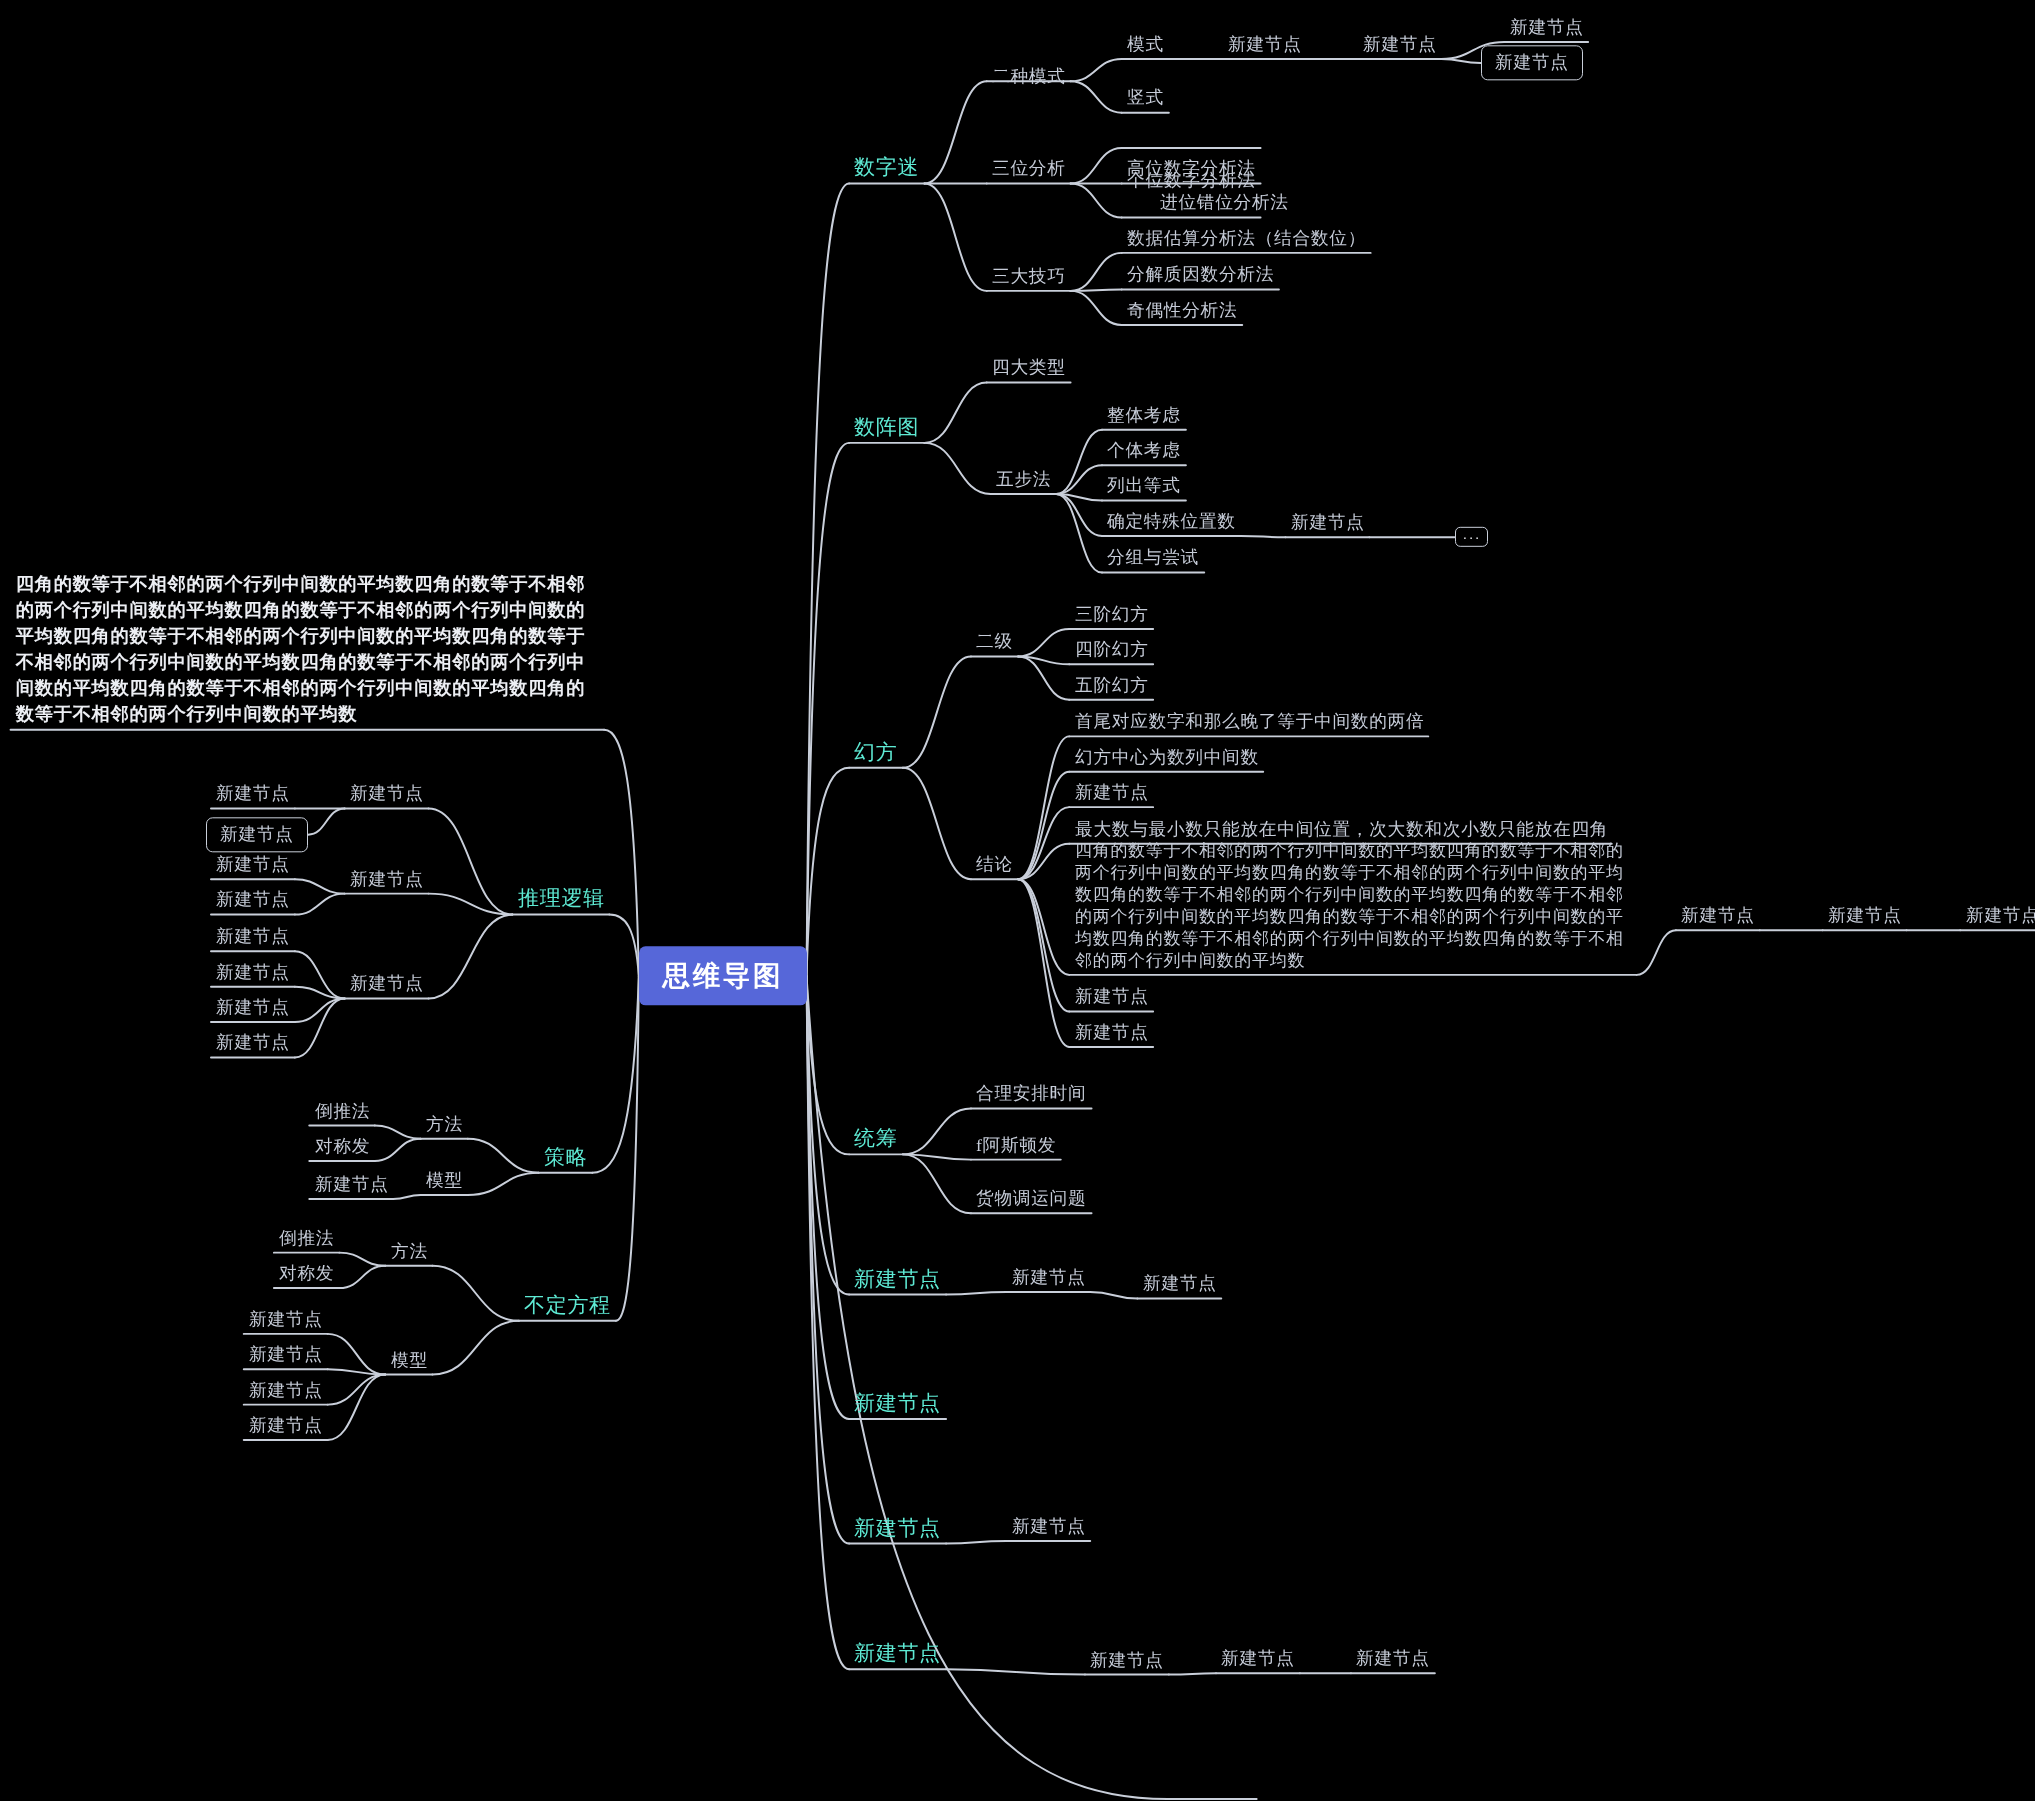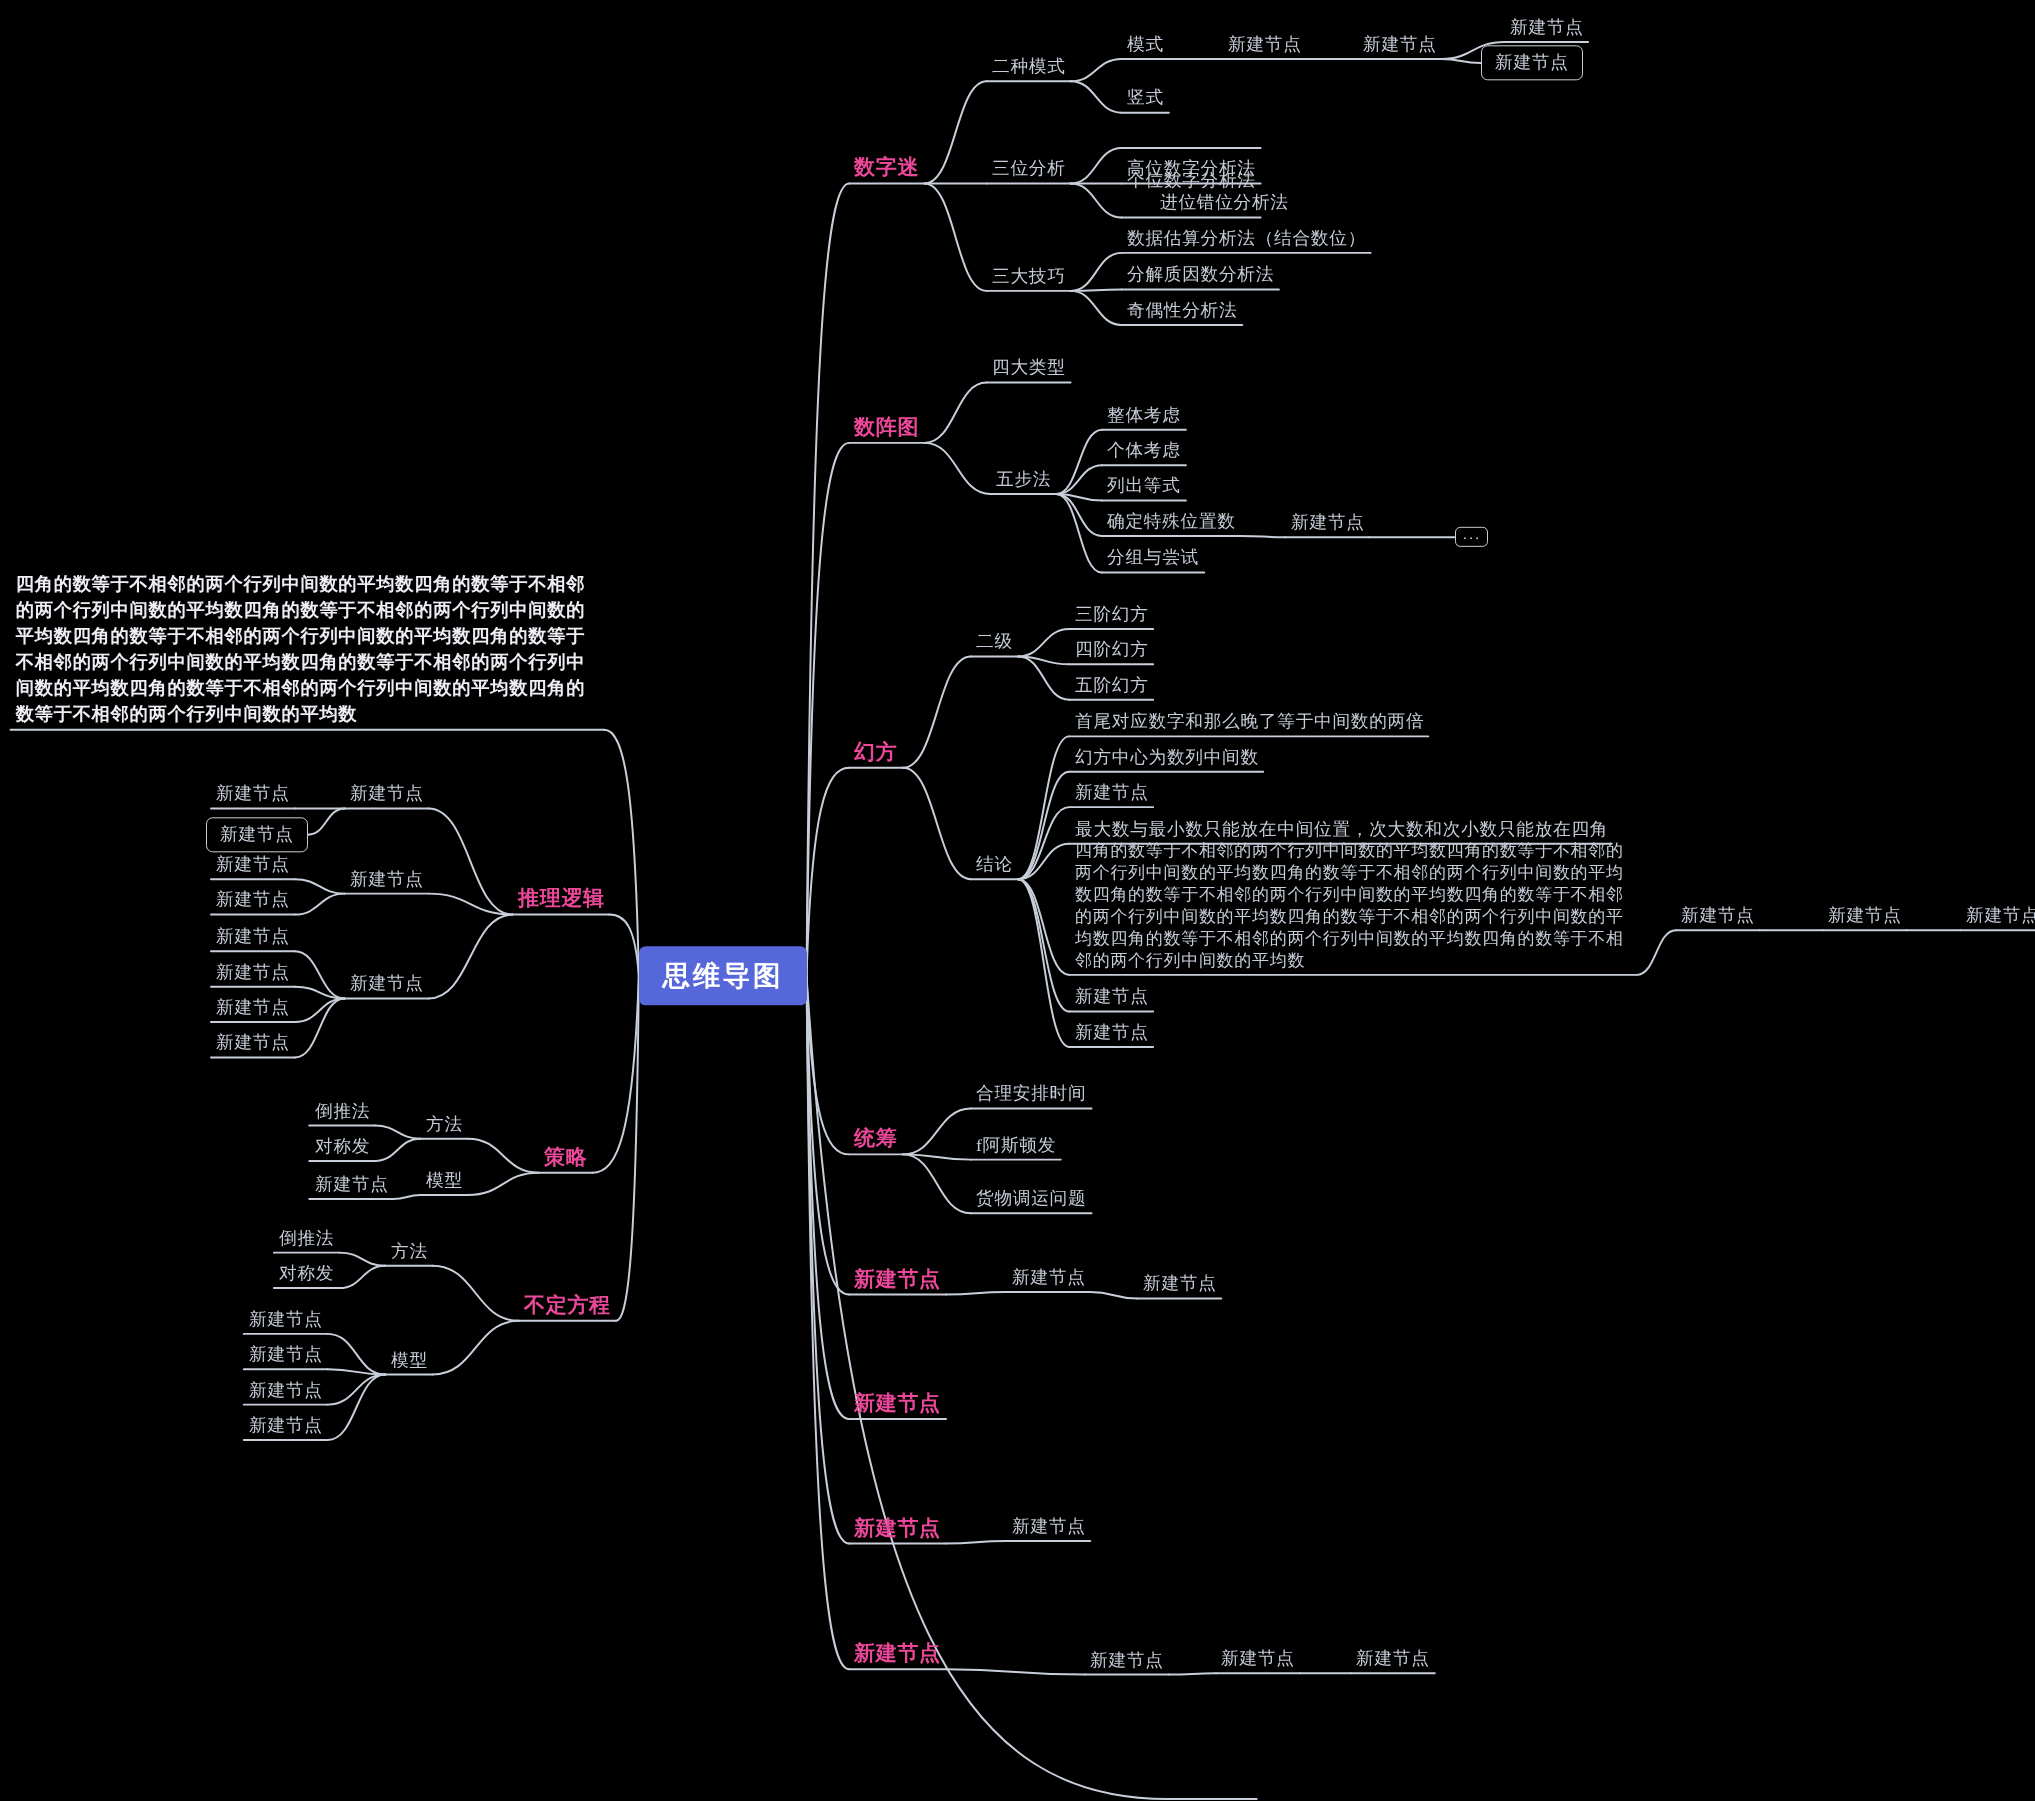--- a/index.html
+++ b/index.html
@@ -5,21 +5,21 @@
   html,body{margin:0;padding:0;background:#000;}
   #canvas{
     position:relative;width:2035px;height:1801px;background:#000;overflow:hidden;
     font-family:"Liberation Sans",sans-serif;
   }
   #edges{position:absolute;left:0;top:0;width:2035px;height:1801px;}
   .node{
     position:absolute;white-space:nowrap;color:#C6CCD8;font-size:17.7px;font-weight:500;
     transform:translateY(-100%);line-height:1.3;letter-spacing:0.7px;z-index:2;cursor:default;
   }
-  .node.lv1{font-size:21px;color:#ec4899;font-weight:700;}
+  .node.lv1{font-size:21px;color:#5eead4;font-weight:400;}
   .node.multiline{white-space:normal;line-height:22px;font-size:17px;}
   .node.white{color:#EDEFF4;font-weight:700;line-height:26px;font-size:18.3px;}
   .node.vcenter{transform:translateY(-50%);}
   .node.boxed{border:1.3px solid #C9CFDA;border-radius:6.6px;padding:5.2px 13px;}
   .node.ellipsis{border:1.3px solid #C9CFDA;border-radius:5.2px;padding:0.7px 6.6px;font-size:14.4px;letter-spacing:1.3px;line-height:17px;color:#E9EBF1;}
   .node.center{
     background:#5667D9;color:#FFFFFF;font-size:27.5px;font-weight:700;
     padding:11.8px 23.6px;border-radius:6.6px;letter-spacing:2.6px;
   }
 </style>
@@ -191,21 +191,21 @@
       <path d="M 792 2016 C 726 2016, 726 2098, 660 2098" fill="none" stroke="#C9CFDA" stroke-width="3" stroke-linecap="round"></path>
       <path d="M 588 1932 C 553 1932, 553 1912, 518 1912" fill="none" stroke="#C9CFDA" stroke-width="3" stroke-linecap="round"></path>
       <path d="M 588 1932 C 553 1932, 553 1966, 518 1966" fill="none" stroke="#C9CFDA" stroke-width="3" stroke-linecap="round"></path>
       <path d="M 588 2098 C 544 2098, 544 2036, 500 2036" fill="none" stroke="#C9CFDA" stroke-width="3" stroke-linecap="round"></path>
       <path d="M 588 2098 C 544 2098, 544 2090, 500 2090" fill="none" stroke="#C9CFDA" stroke-width="3" stroke-linecap="round"></path>
       <path d="M 588 2098 C 544 2098, 544 2144, 500 2144" fill="none" stroke="#C9CFDA" stroke-width="3" stroke-linecap="round"></path>
       <path d="M 588 2098 C 544 2098, 544 2198, 500 2198" fill="none" stroke="#C9CFDA" stroke-width="3" stroke-linecap="round"></path>
     </svg>
 <div class="node center vcenter" style="left: 639px; top: 976px; background: rgb(86, 103, 217); color: rgb(255, 255, 255);">思维导图</div>
     <div class="node plain lv1" style="left: 854px; top: 180px;">数字迷</div>
-    <div class="node plain" style="left: 992px; top: 78px; text-align: right;">二种模式</div>
+    <div class="node plain" style="left: 992px; top: 88px; text-align: right;">二种模式</div>
     <div class="node plain" style="left: 1127px; top: 56px;">模式</div>
     <div class="node plain" style="left: 1228px; top: 56px;">新建节点</div>
     <div class="node plain" style="left: 1363px; top: 56px;">新建节点</div>
     <div class="node plain" style="left: 1510px; top: 39px;">新建节点</div>
     <div class="node boxed vcenter" style="left: 1481px; top: 63px;">新建节点</div>
     <div class="node plain" style="left: 1127px; top: 109px;">竖式</div>
     <div class="node plain" style="left: 992px; top: 180px;">三位分析</div>
     <div class="node plain" style="left: 1127px; top: 145px; margin-top: 47px;">个位数字分析法</div>
     <div class="node plain" style="left: 1127px; top: 180px;">高位数字分析法</div>
     <div class="node plain" style="left: 1160px; top: 214px;">进位错位分析法</div>

